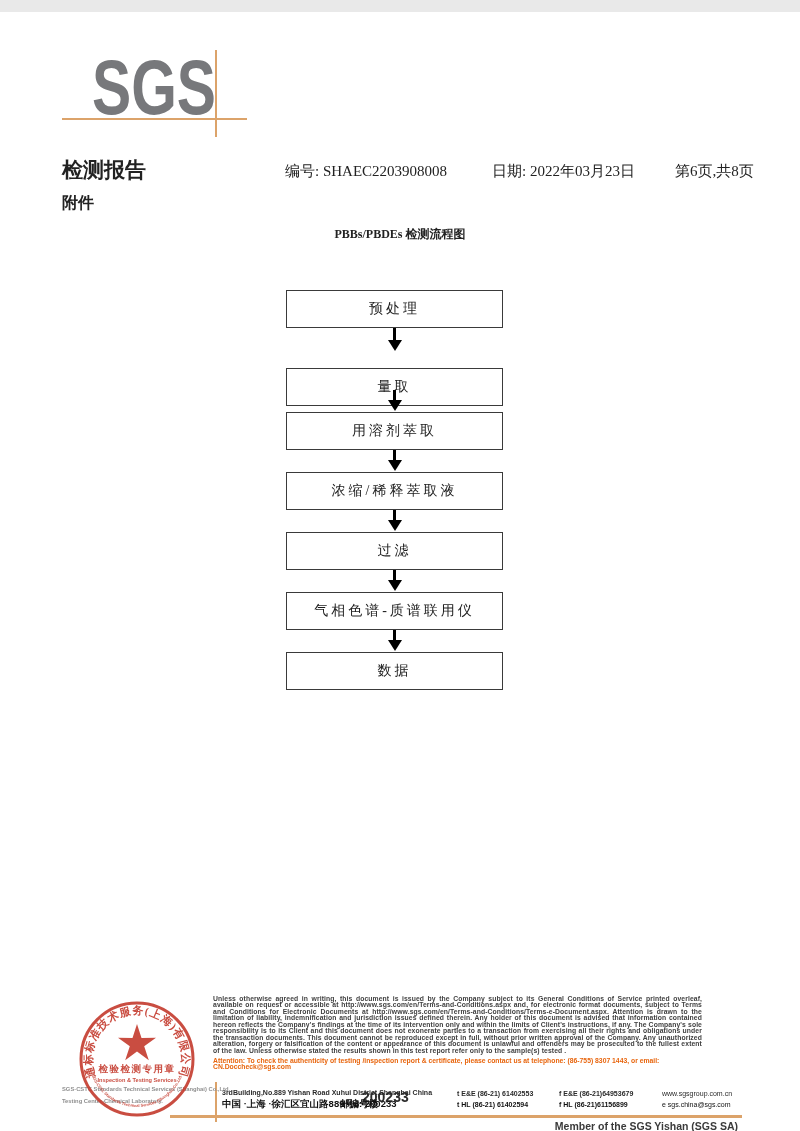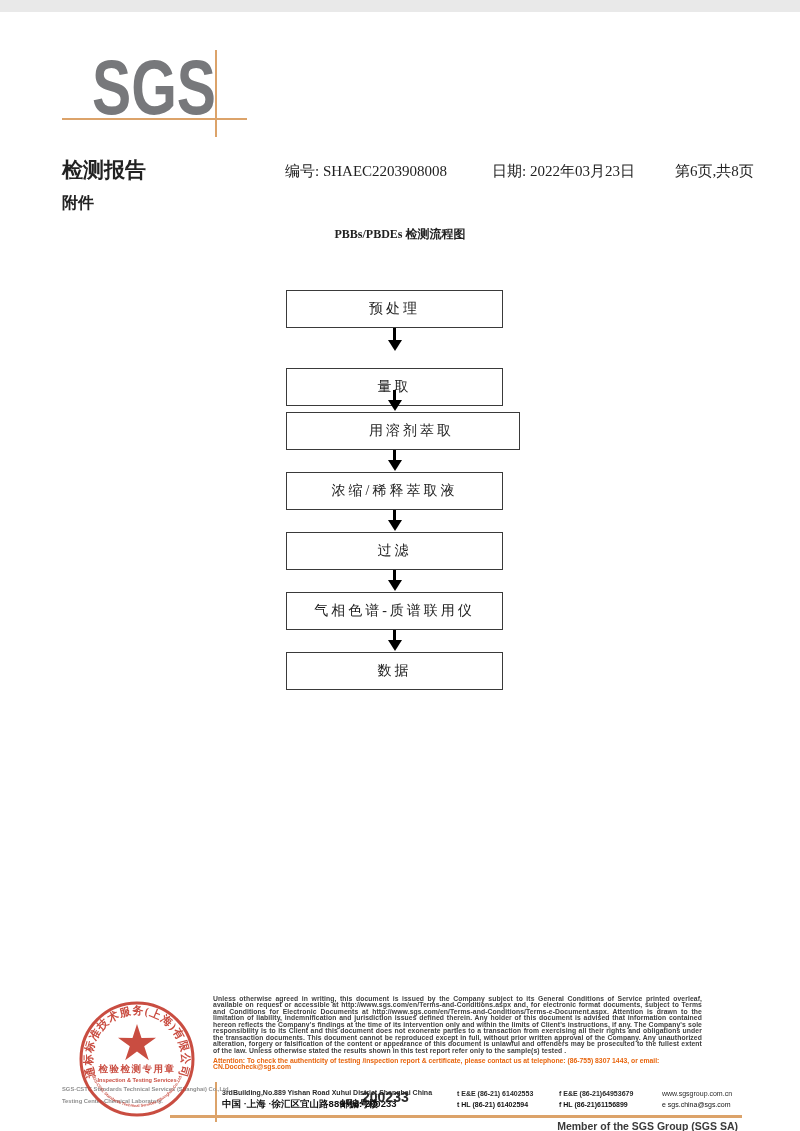--- a/index.html
+++ b/index.html
@@ -92,21 +92,21 @@
         <div class="stem"></div>
         <div class="head"></div>
       </div>
     <div class="fbox" style="top:78px;">
         <span>量取</span>
       </div>
     <div class="conn" style="top:100px;height:21px;">
         <div class="stem"></div>
         <div class="head"></div>
       </div>
-    <div class="fbox" style="top:122px;padding-left:17px;">
+    <div class="fbox" style="top:122px;">
         <span>用溶剂萃取</span>
       </div>
     <div class="conn" style="top:160px;height:21px;">
         <div class="stem"></div>
         <div class="head"></div>
       </div>
     <div class="fbox" style="top:182px;">
         <span>浓缩/稀释萃取液</span>
       </div>
     <div class="conn" style="top:220px;height:21px;">
@@ -145,21 +145,21 @@
   </div>
   <div class="abs addr-row2">
     <span class="c-addr">中国 ·上海 ·徐汇区宜山路889号3号楼</span>
     <span class="c-post">邮编: 200233</span>
     <span class="c-tel">t HL (86-21) 61402594</span>
     <span class="c-fax">f HL (86-21)61156899</span>
     <span class="c-web">e sgs.china@sgs.com</span>
   </div>
 
   <div class="abs footer-hline"></div>
-  <div class="abs member">Member of the SGS Group (SGS SA)</div>
+  <div class="abs member">Member of the SGS Yishan (SGS SA)</div>
 
   <div class="abs company1">SGS-CSTC Standards Technical Services (Shanghai) Co.,Ltd.</div>
   <div class="abs company2">Testing Center-Chemical Laboratory.</div>
 
   <svg class="stamp-svg" width="130" height="124" viewBox="0 0 130 124">
     <defs>
       <path id="topArc" d="M 28.1 86.8 A 45 45 0 1 1 101.9 86.8" fill="none"></path>
       <path id="botArc" d="M 19.9 77.4 A 48 48 0 0 0 110.1 77.4" fill="none"></path>
     </defs>
     <circle cx="65" cy="61" r="56" fill="none" stroke="#c43a2d" stroke-width="3"></circle>

